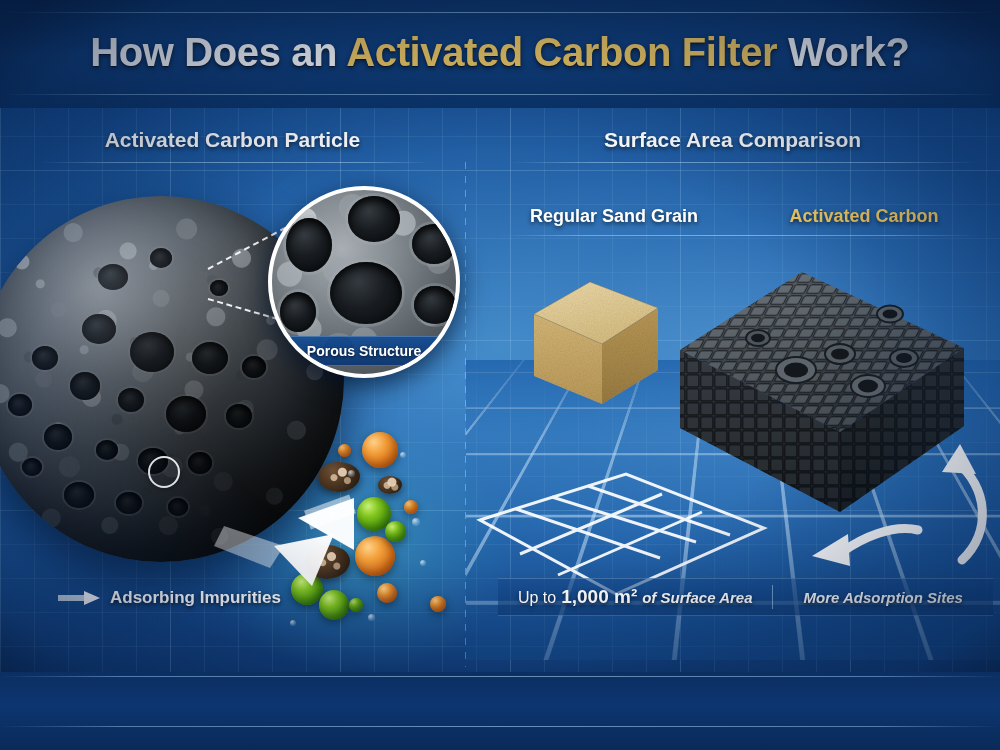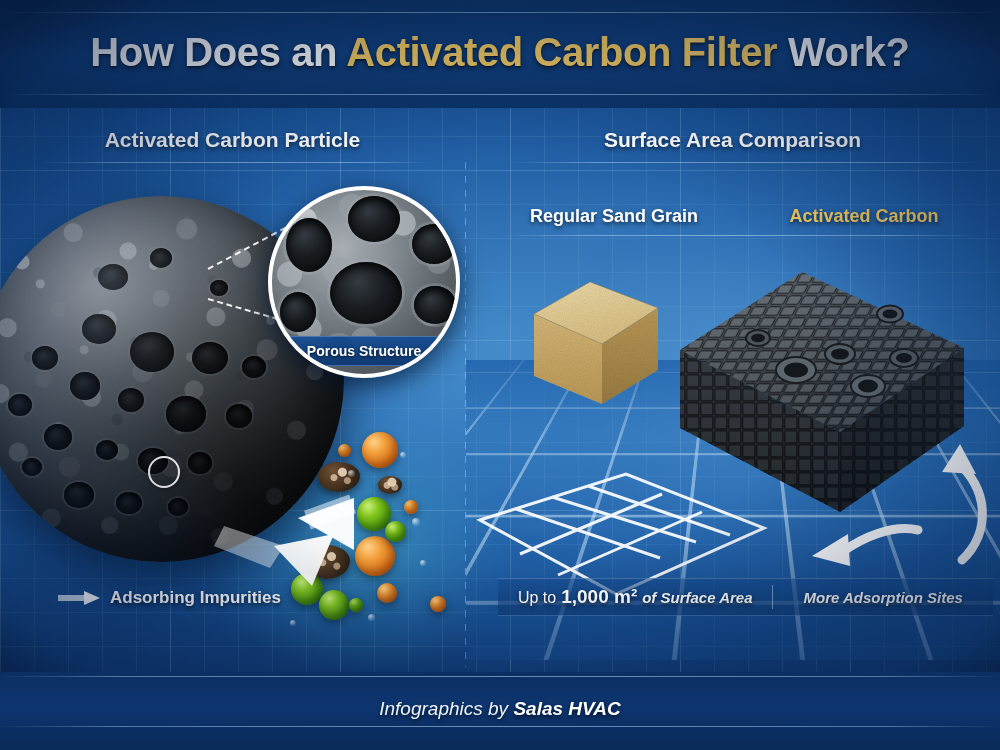--- a/index.html
+++ b/index.html
@@ -565,17 +565,14 @@
     <div class="bar-sep"></div>
     <div class="bar-cell" style="flex:1;">
       <span class="i">More Adsorption Sites</span>
     </div>
   </div>
 
   <div class="vignette"></div>
   <div class="footer-band"></div>
   <div class="hline" style="top:676px;"></div>
   <div class="hline" style="top:726px;"></div>
-  <div class="footer-text">
-    <span>Infographics by </span><span class="brand">Salas HVAC</span>
-  </div>
 
 </div>
 
 </body></html>

